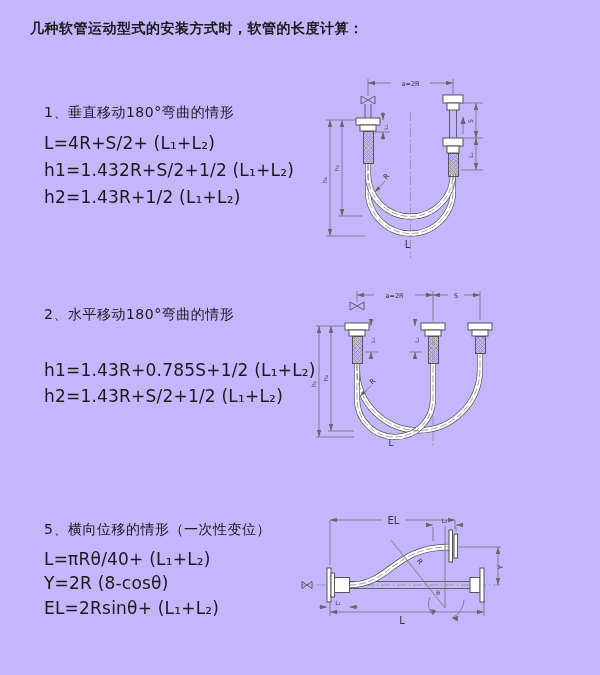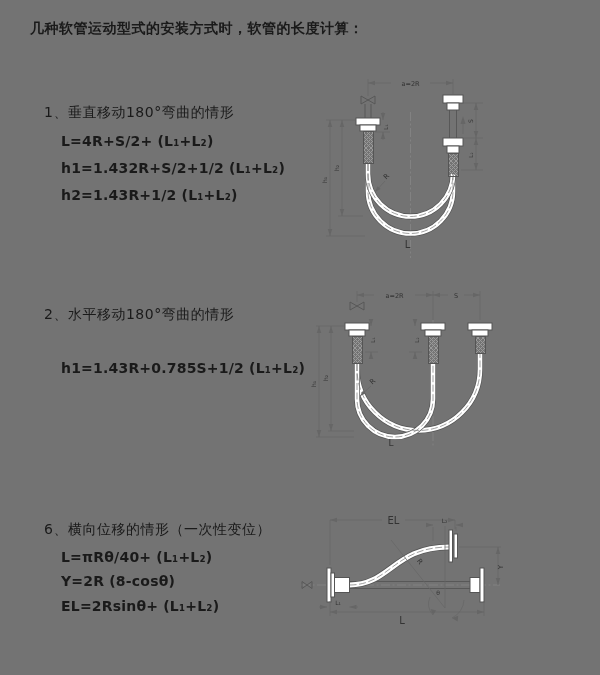--- a/index.html
+++ b/index.html
@@ -1,21 +1,21 @@
 <!DOCTYPE html>
 <html><head>
 <meta charset="utf-8">
 <style>
   html,body{margin:0;padding:0;background:#fff;}
-  .page{position:relative;width:600px;height:675px;background:#737373;overflow:hidden;
+  .page{position:relative;width:600px;height:675px;background:#c4b5fd;overflow:hidden;
         font-family:"DejaVu Sans","Liberation Sans",sans-serif;color:#1a1a1a;}
   .title{position:absolute;left:30px;top:20px;font-size:14px;font-weight:bold;letter-spacing:0.5px;}
   .section{position:absolute;width:300px;}
   .heading{position:absolute;left:0;top:0;font-size:14px;font-weight:normal;letter-spacing:0.5px;white-space:nowrap;}
-  .formula{position:absolute;left:17px;font-size:14px;font-weight:700;white-space:nowrap;letter-spacing:0.2px;}
+  .formula{position:absolute;left:0;font-size:17px;font-weight:400;white-space:nowrap;letter-spacing:0.2px;}
   #sec1{left:44px;top:104px;height:110px;}
   #sec2{left:44px;top:306px;height:110px;}
   #sec3{left:44px;top:521px;height:110px;}
   #sec1 .f1{top:29px}#sec1 .f2{top:56px}#sec1 .f3{top:83px}
   #sec2 .f1{top:28px}#sec2 .f2{top:54px}#sec2 .f3{top:80px}
   #sec3 .f1{top:28px}#sec3 .f2{top:52px}#sec3 .f3{top:77px}
   .diagram{position:absolute;}
   #dia1{left:315px;top:66px;}
   #dia2{left:308px;top:280px;}
   #dia3{left:298px;top:505px;}
@@ -48,24 +48,25 @@
   <div class="section" id="sec1">
     <div class="heading">1、垂直移动180°弯曲的情形</div>
     <div class="formula f1">L=4R+S/2+ (L₁+L₂)</div>
     <div class="formula f2">h1=1.432R+S/2+1/2 (L₁+L₂)</div>
     <div class="formula f3">h2=1.43R+1/2 (L₁+L₂)</div>
   </div>
 
   <div class="section" id="sec2">
     <div class="heading">2、水平移动180°弯曲的情形</div>
     <div class="formula f2">h1=1.43R+0.785S+1/2 (L₁+L₂)</div>
+    <div class="formula f3">h2=1.43R+S/2+1/2 (L₁+L₂)</div>
   </div>
 
   <div class="section" id="sec3">
-    <div class="heading">6、横向位移的情形（一次性变位）</div>
+    <div class="heading">5、横向位移的情形（一次性变位）</div>
     <div class="formula f1">L=πRθ/40+ (L₁+L₂)</div>
     <div class="formula f2">Y=2R (8-cosθ)</div>
     <div class="formula f3">EL=2Rsinθ+ (L₁+L₂)</div>
   </div>
 
   <div class="diagram" id="dia1">
     <svg width="265" height="198" viewBox="0 0 265 198">
       <path class="cl" d="M95.5,46 V192"></path>
 
       <g>

